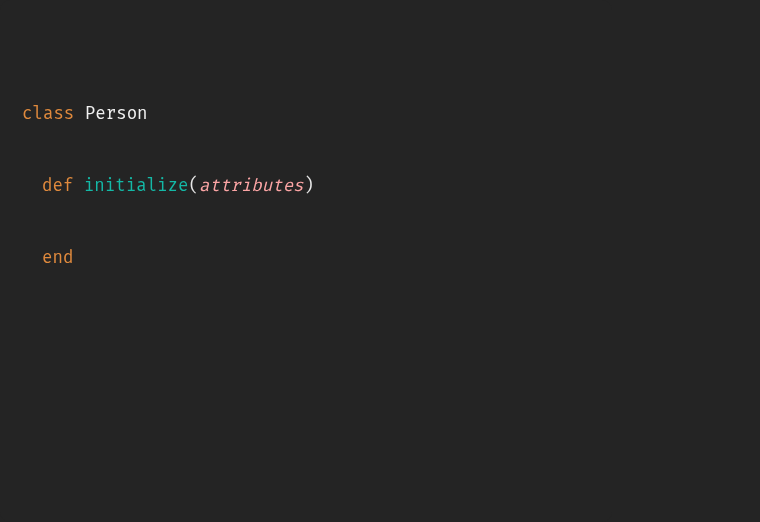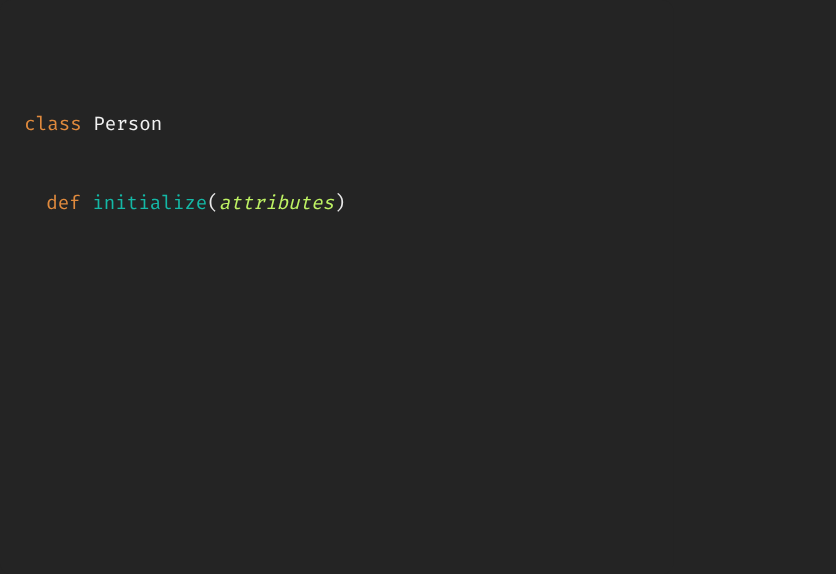--- a/index.html
+++ b/index.html
@@ -20,34 +20,35 @@
     font-family: "Fira Code", "Cascadia Code", ui-monospace, SFMono-Regular, Menlo, Consolas, "Liberation Mono", monospace;
     font-size: 17px;
     line-height: 36px;
     color: #e8e8e8;
     white-space: pre;
   }
   .tok { display: inline; }
   .kw   { color: #e08a3d; }           
   .cls  { color: #f1f1f1; }           
   .fn   { color: #14b8a6; }           
-  .id   { color: #bef264; font-style: italic; text-align: right; } 
+  .id   { color: #fca5a5; font-style: italic; text-align: right; } 
   .txt  { color: #e8e8e8; }         
   .indent1 { padding-left: 20px; display: inline-block; }
   .indent2 { padding-left: 40px; display: inline-block; }
   .line { display: block; height: 36px; }
   .blank { display: block; height: 36px; }
 </style>
 </head>
 <body>
 
 <div class="code-panel">
 
 <span class="line"><span class="tok kw">class</span><span class="tok txt"> </span><span class="tok cls">Person</span></span>
 <span class="line"><span class="indent1"><span class="tok kw">def</span><span class="tok txt"> </span><span class="tok fn">initialize</span><span class="tok txt">(</span><span class="tok id">attributes</span><span class="tok txt">)</span></span></span>
+<span class="line"><span class="indent1"><span class="tok kw">end</span></span></span>
 <span class="blank"></span>
 
 
 
 
 
 
 </div>
 
 </body></html>

